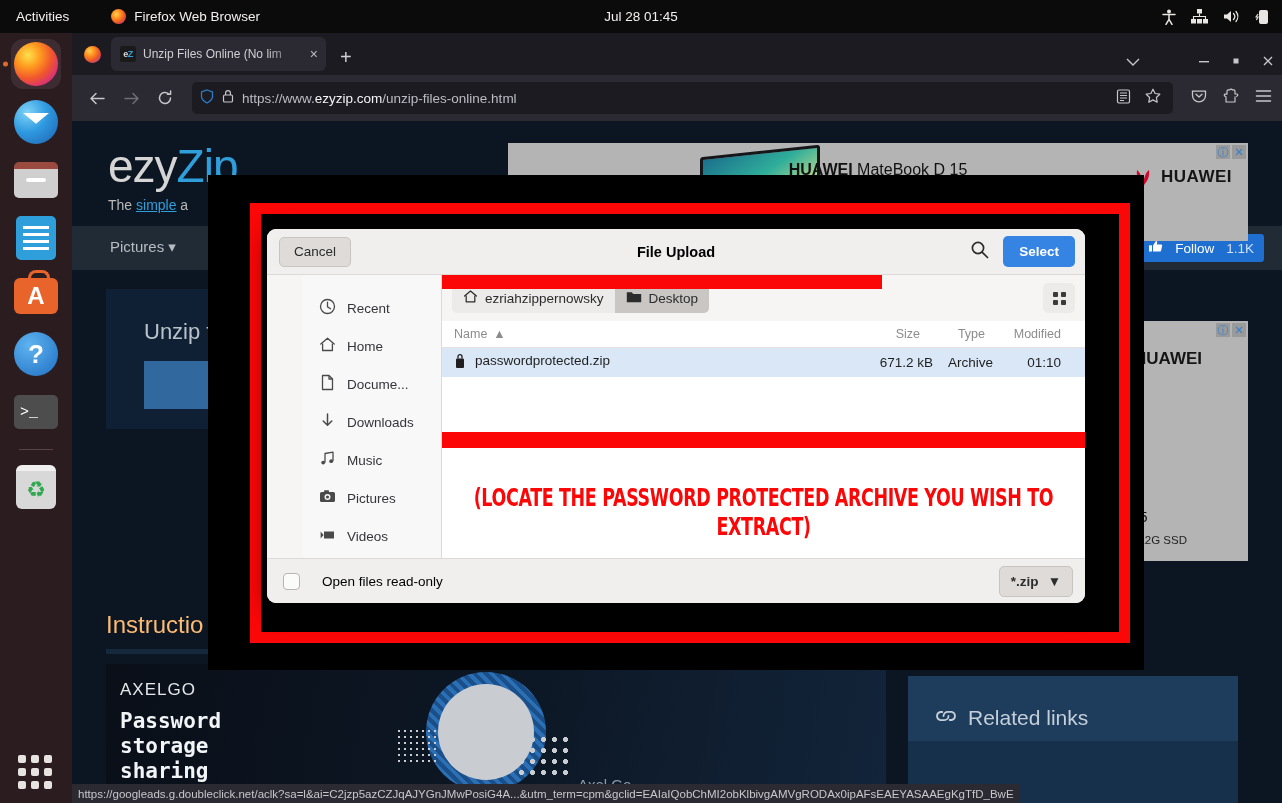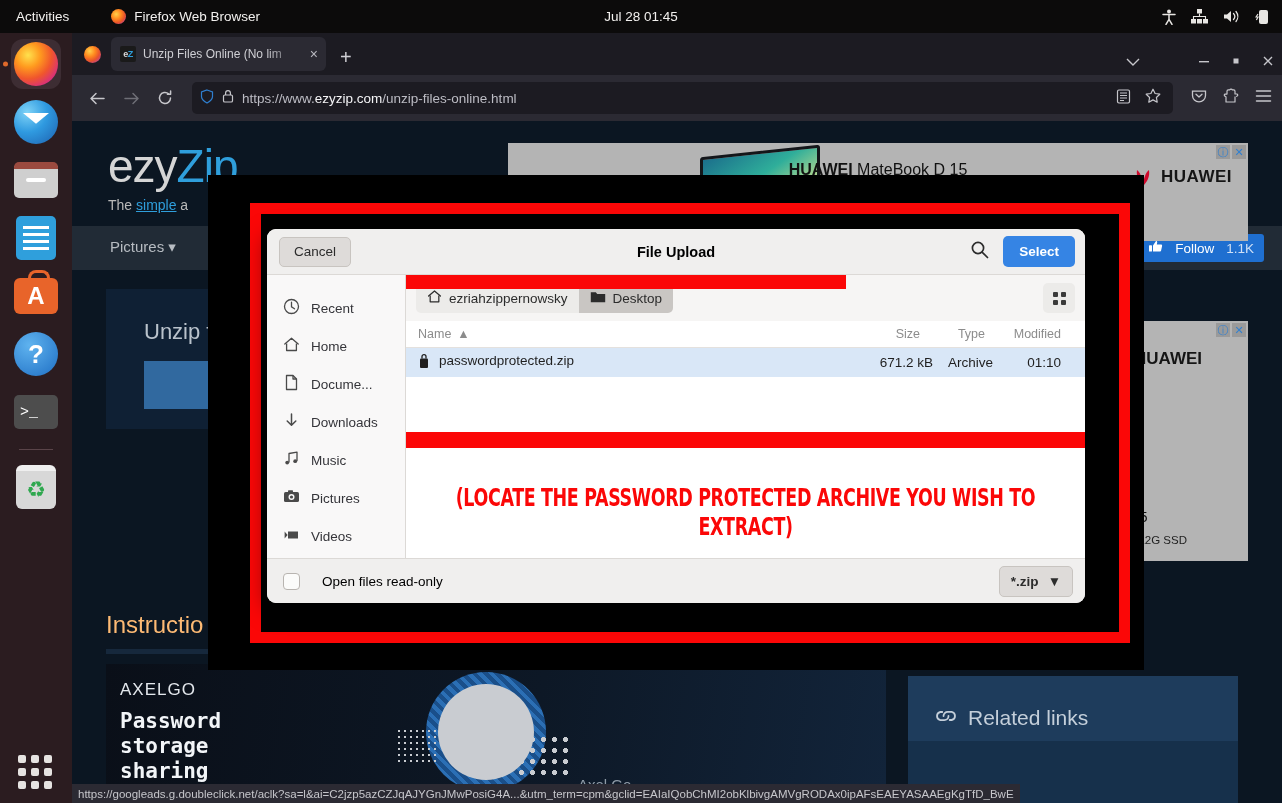--- a/index.html
+++ b/index.html
@@ -181,21 +181,21 @@
     display: flex; align-items: center; padding: 0 12px; position: relative; }
   .dlg-title { position: absolute; left: 0; right: 0; text-align: center; color: #000000;
     font-size: 14.5px; font-weight: bold; }
   .cancel-btn { height: 30px; padding: 0 14px; background: #dedbd9; border: 1px solid #c8c4c0;
     border-radius: 5px; color: #2c2c2c; font-size: 13.5px; display: flex; align-items: center;
     position: relative; z-index: 2; }
   .hdr-right { position: absolute; right: 10px; display: flex; align-items: center; gap: 14px; z-index: 2; }
   .select-blue { height: 31px; padding: 0 16px; background: #3584e4; border-radius: 5px;
     color: #fff; font-size: 13.5px; font-weight: bold; display: flex; align-items: center; }
 
-  .dlg-body { display: flex; height: 283px; }
+  .dlg-body { display: flex; height: 283px; padding-left: 36px; }
   .places { width: 139px; background: #f9f8f8; border-right: 1px solid #dcd9d6;
     padding-top: 14px; }
   .place { height: 38px; display: flex; align-items: center; gap: 11px; padding-left: 16px;
     color: #35353a; font-size: 13.5px; }
   .place svg { flex: none; }
   .content { flex: 1; background: #fff; position: relative; }
   .pathbar { height: 46px; background: #f6f5f4; display: flex; align-items: center;
     padding: 0 10px; gap: 0; position: relative; }
   .crumb { height: 30px; display: flex; align-items: center; gap: 7px; padding: 0 11px;
     font-size: 13.5px; color: #2c2c2c; background: #ecebe9; }

